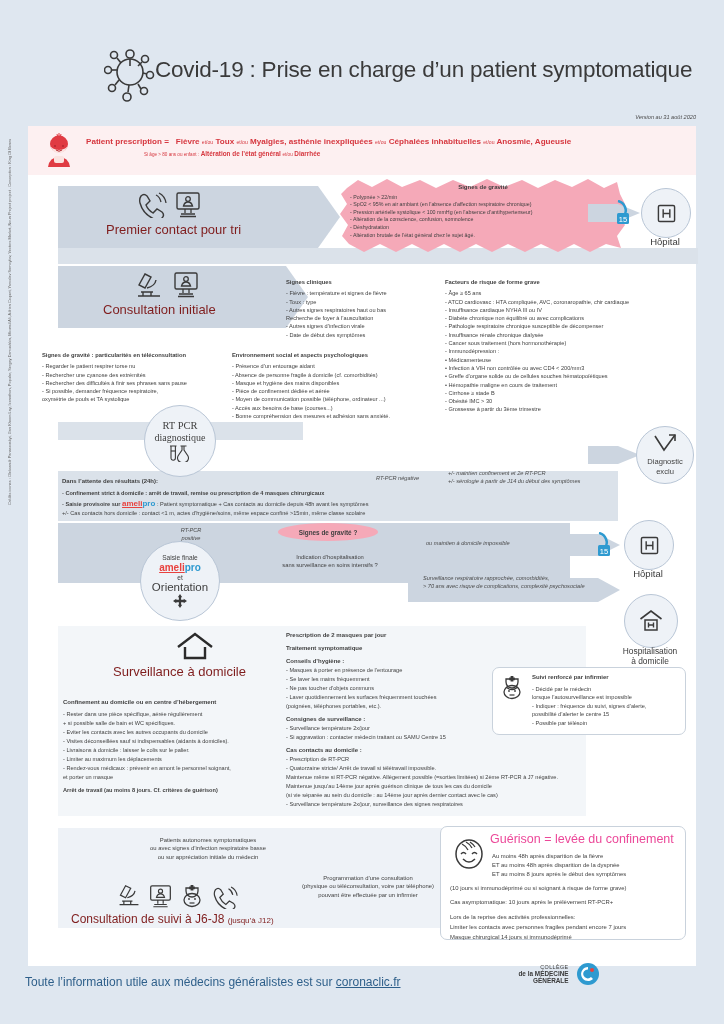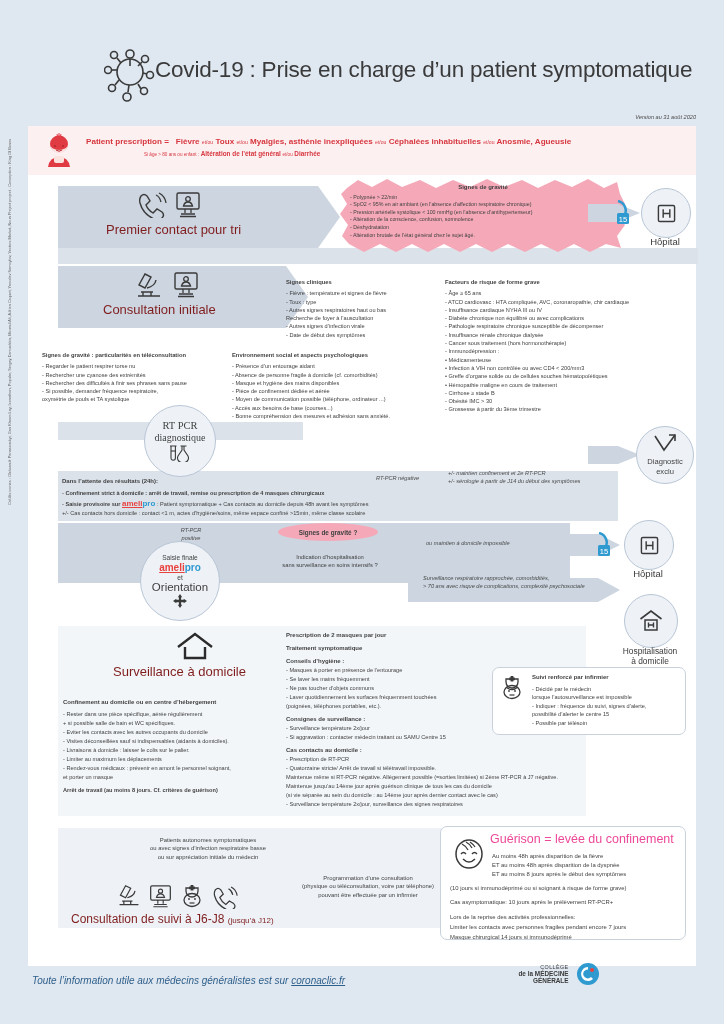--- a/index.html
+++ b/index.html
@@ -85,22 +85,22 @@
   }
 
   .credits{
     position:absolute;left:7px;top:505px;
     font-size:3.9px;color:#6a6a6a;
     transform:rotate(-90deg);transform-origin:left top;white-space:nowrap;
   }
 
   
   .footer-txt{
-    position:absolute;left:32px;top:975px;
-    font-size:10px;font-style:italic;color:#2e5f8a;
+    position:absolute;left:25px;top:975px;
+    font-size:12px;color:#2e5f8a;
   }
   .footer-txt u{text-decoration:underline;}
   .logo{position:absolute;right:28px;top:962px;text-align:right;}
 
   .amelipro{font-size:8px;font-weight:bold;}
   .ameli{color:#e8423f;text-decoration:underline;}
   .pro{color:#2e9ad0;}
 </style>
 </head>
 <body>

